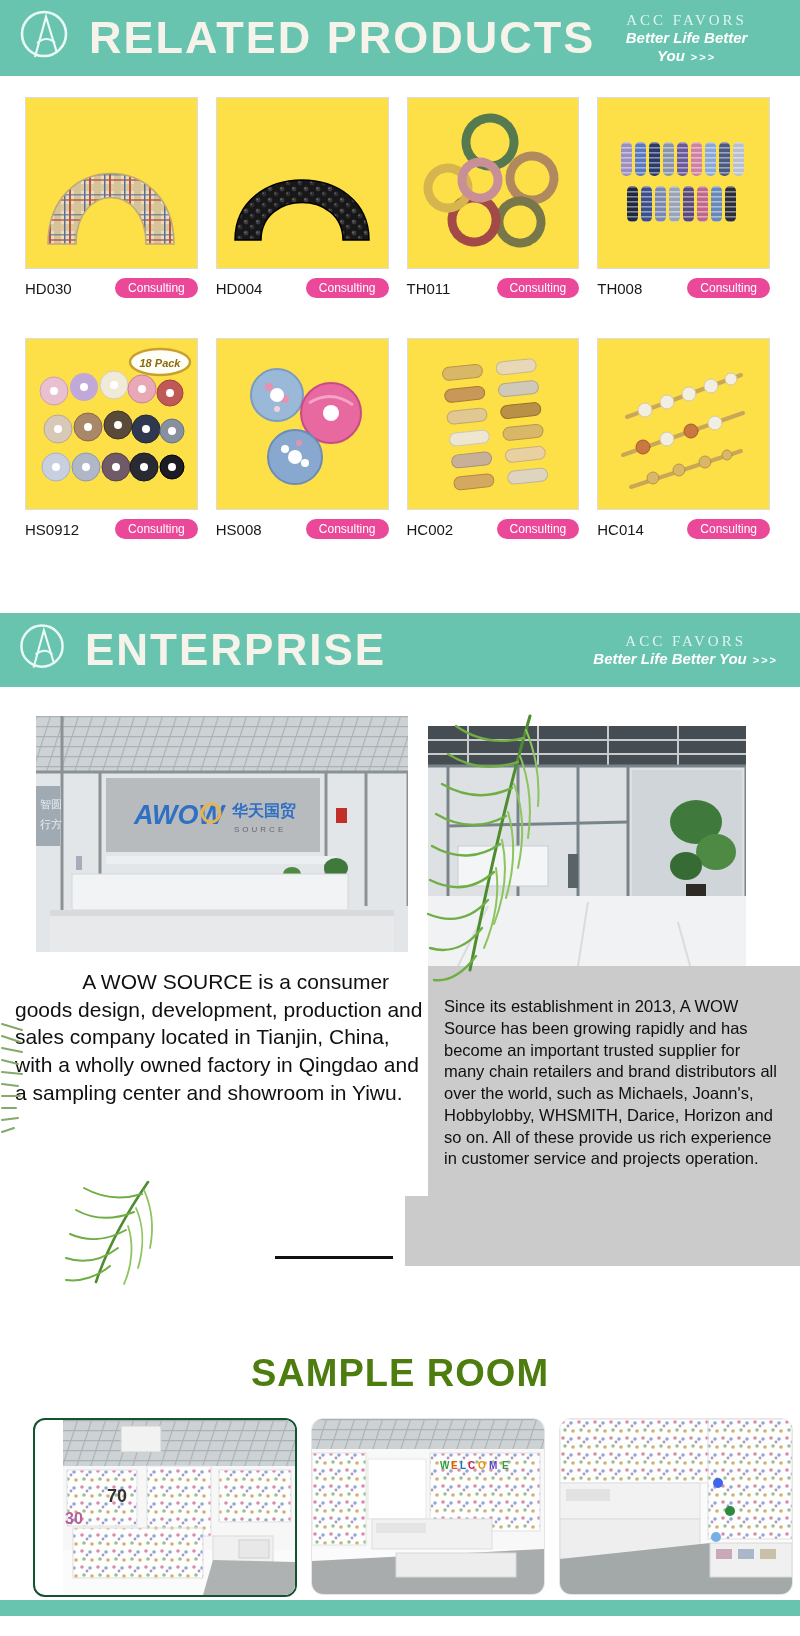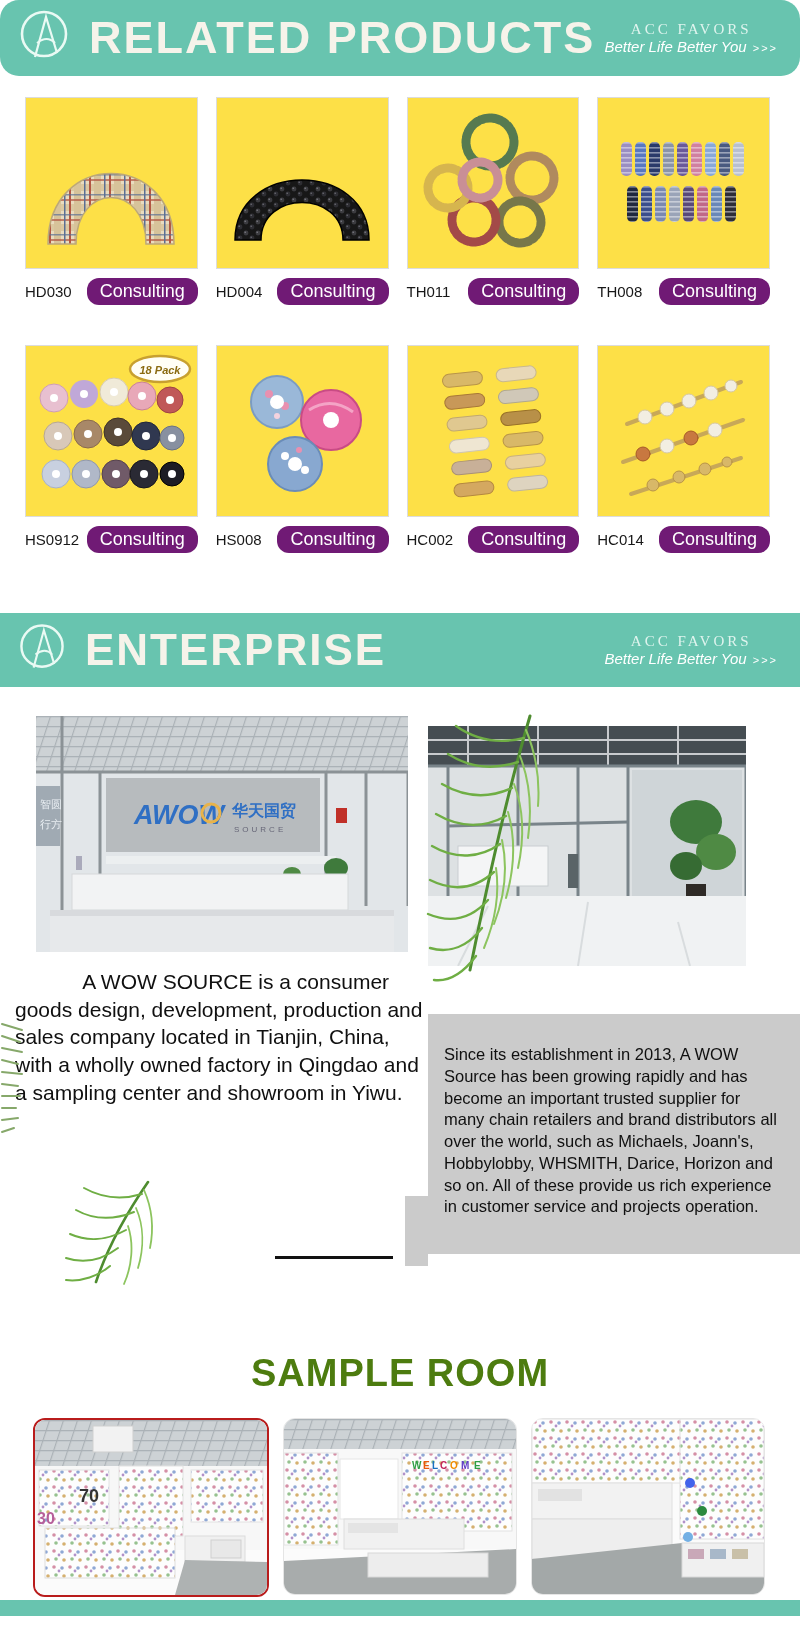--- a/index.html
+++ b/index.html
@@ -1,56 +1,56 @@
 <!DOCTYPE html>
 <html><head>
 <meta charset="utf-8">
 <style>
   html,body{margin:0;padding:0;background:#fff;}
   .page{position:relative;width:800px;height:1636px;margin:0 auto;background:#fff;overflow:hidden;
         font-family:"Liberation Sans", sans-serif;}
   
   .banner{position:absolute;left:0;width:800px;background:#68c4af;display:flex;align-items:center;}
-  .banner1{top:0;height:76px;border-radius:19px;}
+  .banner1{top:0;height:76px;}
   .banner2{top:613px;height:74px;}
   .logo{margin-left:13px;flex:0 0 auto;}
   .banner-title{color:#f6f3ea;font-weight:bold;letter-spacing:2px;margin-left:14px;white-space:nowrap;}
   .banner1 .banner-title{font-size:45px;}
   .banner2 .banner-title{font-size:44px;}
   .brand-block{margin-left:auto;margin-right:22px;text-align:center;line-height:1.15;}
   .brand-name{font-family:"Liberation Serif", serif;font-size:15px;letter-spacing:3px;color:#dff4ee;}
-  .brand-tagline{font-size:15px;font-style:italic;font-weight:normal;color:#ffffff;}
+  .brand-tagline{font-size:15px;font-style:italic;font-weight:bold;color:#ffffff;}
   .brand-arrows{font-size:11px;letter-spacing:2px;color:#ffffff;margin-left:6px;font-style:normal;}
   
   .products{position:absolute;top:97px;left:25px;right:30px;display:grid;
             grid-template-columns:repeat(4,1fr);column-gap:18px;row-gap:40px;}
   .card-img{height:172px;background:#fde047;border:1px solid #dcdcdc;box-sizing:border-box;
             display:flex;align-items:center;justify-content:center;overflow:hidden;}
   .card-label{display:flex;justify-content:space-between;align-items:center;margin-top:9px;}
   .pcode{font-size:15px;color:#181818;}
-  .pill{background:#701a75;color:#fff;border-radius:12px;padding:3px 13px;font-size:18px;cursor:pointer;border:none;}
+  .pill{background:#ec4899;color:#fff;border-radius:12px;padding:3px 13px;font-size:12px;cursor:pointer;border:none;}
   
   .photo-left{position:absolute;left:36px;top:716px;width:372px;height:194px;}
   .photo-right{position:absolute;left:428px;top:726px;width:318px;height:240px;}
-  .gray-box{position:absolute;left:428px;top:966px;width:372px;height:240px;background:#cbcbcb;box-sizing:border-box;
-            padding:30px 22px 0 16px;margin-top:48px;}
+  .gray-box{position:absolute;left:428px;top:966px;width:372px;height:300px;background:#cbcbcb;box-sizing:border-box;
+            padding:30px 22px 0 16px;}
   .gray-ext{position:absolute;left:405px;top:1196px;width:23px;height:70px;background:#cbcbcb;}
   .ent-text-left{position:absolute;left:15px;top:968px;width:412px;color:#101010;font-size:21px;line-height:1.32;}
   .ent-text-left p{margin:0 0 18px 0;text-indent:3.2em;}
   .gray-box p{margin:0;color:#101010;font-size:16.5px;line-height:1.32;}
   .divider{position:absolute;left:275px;top:1256px;width:118px;height:3px;background:#111;}
   .palm-big{position:absolute;left:412px;top:710px;z-index:5;pointer-events:none;}
   .palm-small{position:absolute;left:52px;top:1178px;z-index:5;pointer-events:none;}
   .palm-sliver{position:absolute;left:0;top:1020px;z-index:5;pointer-events:none;}
   
   .sample-title{position:absolute;left:0;right:0;top:1352px;text-align:center;font-size:38px;font-weight:bold;
                 letter-spacing:1px;color:#4d7c0f;}
   .sample-photos{position:absolute;left:33px;top:1418px;display:flex;gap:14px;}
   .sample-photo{width:232px;height:175px;border-radius:12px;overflow:hidden;border:1px solid #e5e5e5;}
-  .sample-photo.first{border:2px solid #b91c1c;}
+  .sample-photo.first{border:2px solid #14532d;padding-left:28px;}
   
   .footer-bar{position:absolute;left:0;top:1600px;width:800px;height:16px;background:#68c4af;}
   svg text{font-family:"Liberation Sans", sans-serif;}
 </style>
 </head>
 <body>
 
 <div class="page">
 
   <svg width="0" height="0" style="position:absolute">

